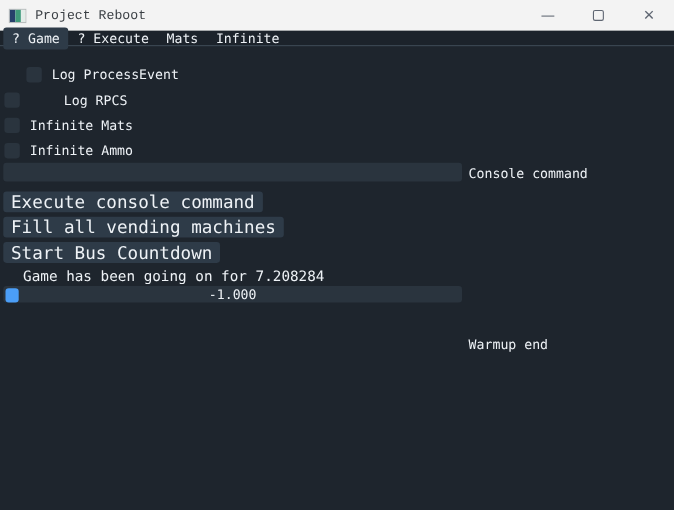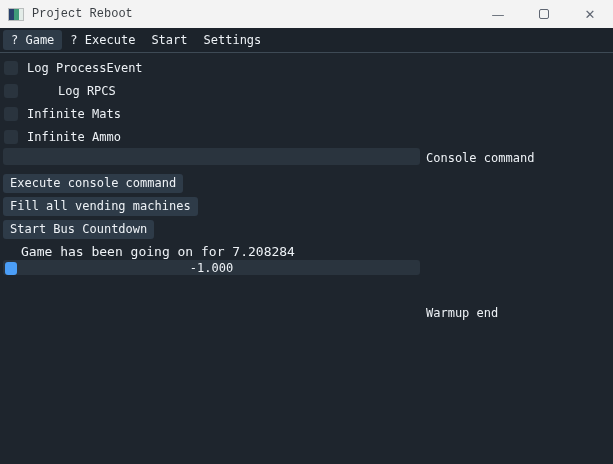--- a/index.html
+++ b/index.html
@@ -27,39 +27,39 @@
     font-size:12px; color:#3a3f44; flex:1 1 auto;
   }
   .tb-controls { display:flex; height:100%; }
   .tb-btn {
     width:46px; height:100%; display:flex; align-items:center; justify-content:center;
     color:#5f6672; font-size:13px; font-family:"DejaVu Sans", sans-serif; cursor:default;
   }
   .tb-max-box { width:10px; height:10px; border:1px solid #5f6672; border-radius:2px; }
   
   .menubar {
-    position:absolute; top:28px; left:0; right:0; height:25px;
+    position:absolute; top:28px; left:0; right:0; height:14px;
     background:#1c232b; border-bottom:1px solid #3e4a55;
     display:flex; align-items:center; padding:0 3px; font-size:12px;
   }
   .menu-item { padding:3px 8px; border-radius:3px; white-space:pre; }
   .menu-item.selected { background:#2e3b48; }
   
   .chk-row { position:absolute; left:4px; display:flex; align-items:center; gap:9px; font-size:12px; }
   .chk-box { width:14px; height:14px; background:#2a343e; border-radius:3px; flex:0 0 auto; }
   .txt-input {
     position:absolute; top:148px; left:3px; width:417px; height:17px;
     background:#2a343e; border:none; border-radius:3px; color:#eef2f6;
     font-family:"DejaVu Sans Mono", monospace; font-size:12px; padding:0 5px;
   }
   .side-label { position:absolute; font-size:12px; white-space:pre; }
   .btn {
     position:absolute; left:3px; height:19px;
     background:#2e3b48; border:none; border-radius:3px;
-    color:#eef2f6; font-family:"DejaVu Sans Mono", monospace; font-size:12px;
+    color:#eef2f6; font-family:"DejaVu Sans Mono", monospace; font-size:16px;
     line-height:19px; padding:0 7px; white-space:pre; cursor:default;
   }
   .status-text { position:absolute; top:244px; left:21px; font-size:13px; white-space:pre; }
   .slider {
     position:absolute; top:260px; left:3px; width:417px; height:15px;
     background:#2a343e; border-radius:3px;
   }
   .slider-grab {
     position:absolute; left:2px; top:2px; width:12px; height:13px;
     background:#4b9ef7; border-radius:3px;
@@ -90,25 +90,25 @@
         </span>
       <span class="tb-btn">
           <span>✕</span>
         </span>
     </div>
   </div>
 
   <div class="menubar">
     <span class="menu-item selected">? Game</span>
     <span class="menu-item">? Execute</span>
-    <span class="menu-item">Start</span>
-    <span class="menu-item">Settings</span>
+    <span class="menu-item">Mats</span>
+    <span class="menu-item">Infinite</span>
   </div>
 
-  <div class="chk-row" style="top:61px;">
+  <div class="chk-row" style="top:61px;margin-left:20px;">
     <span class="chk-box"></span>
     <span>Log ProcessEvent</span>
   </div>
   <div class="chk-row" style="top:84px;gap:40px;">
     <span class="chk-box"></span>
     <span>Log RPCS</span>
   </div>
   <div class="chk-row" style="top:130px;">
     <span class="chk-box"></span>
     <span>Infinite Ammo</span>

